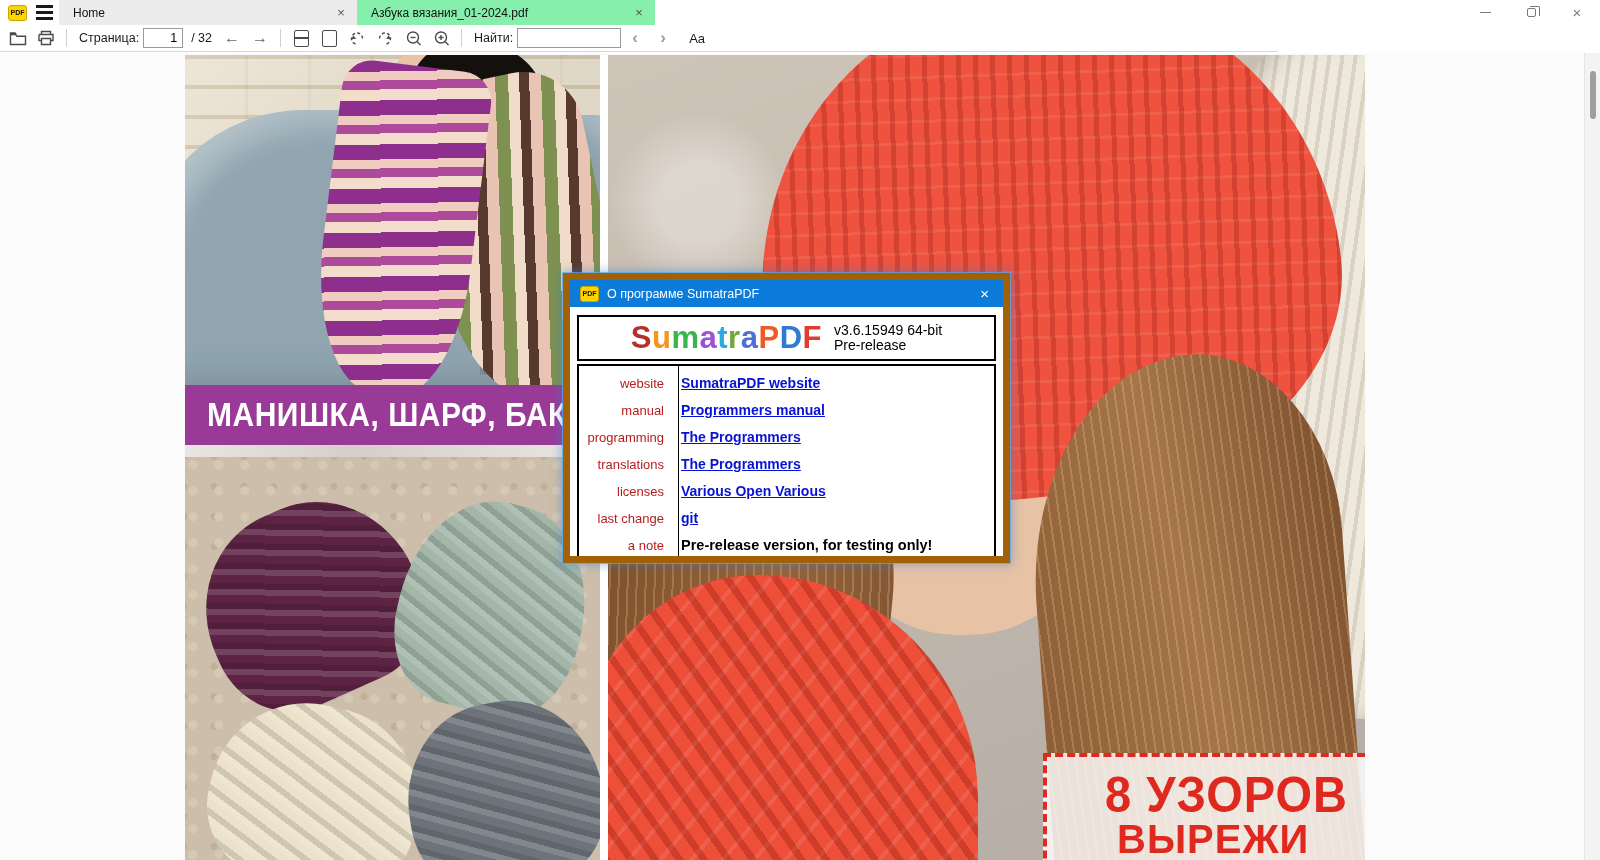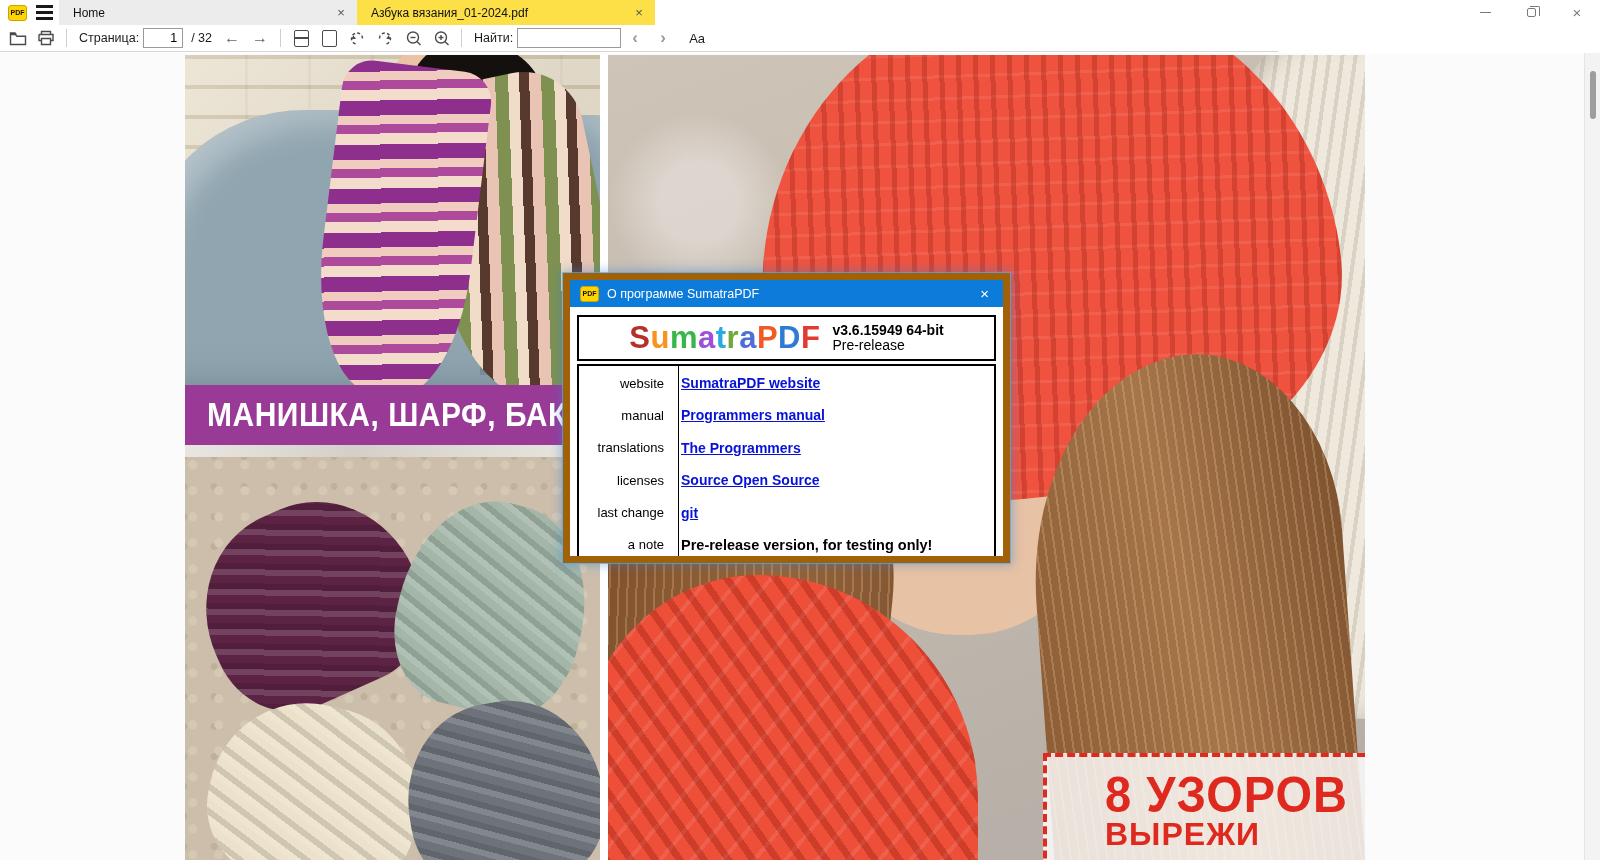--- a/index.html
+++ b/index.html
@@ -12,21 +12,21 @@
             display:flex; align-items:center; }
   .pdf-logo { width:19px; height:16px; margin-left:8px; background:#ffd400; border:1px solid #caa500;
               border-radius:3px; color:#111; font-size:7px; font-weight:bold;
               display:flex; align-items:center; justify-content:center; }
   .menu-btn { width:26px; height:18px; margin-left:6px; display:flex; flex-direction:column;
               justify-content:center; gap:3px; cursor:pointer; }
   .menu-btn span { display:block; height:3px; background:#1a1a1a; width:17px; margin-left:3px; }
   .tab { height:25px; display:flex; align-items:center; width:298px; padding:0 8px 0 14px;
          font-size:12px; color:#111; }
   .tab.inactive { background:#ececec; }
-  .tab.active { background:#fde047; }
+  .tab.active { background:#86efac; }
   .tab .tab-label { flex:1; overflow:hidden; white-space:nowrap; }
   .tab .tab-close { color:#555; font-size:13px; width:16px; text-align:center; cursor:pointer; }
   .win-controls { margin-left:auto; display:flex; height:25px; }
   .win-btn { width:46px; height:25px; display:flex; align-items:center; justify-content:center; }
   .ic-min { width:11px; height:1px; background:#7a7a7a; }
   .ic-max { width:9px; height:9px; border:1px solid #7a7a7a; border-radius:2px; position:relative; }
   .ic-max:before { content:""; position:absolute; left:2px; top:-3px; width:9px; height:9px;
                    border:1px solid #7a7a7a; border-left:none; border-bottom:none; border-radius:0 2px 0 0; }
   .ic-close { color:#7a7a7a; font-size:15px; line-height:1; }
 
@@ -132,48 +132,48 @@
   .red-scarf { position:absolute; left:-30px; top:520px; width:400px; height:320px; background:#ee4f38;
                border-radius:45% 55% 0 0/60% 70% 0 0; }
   .red-scarf i { position:absolute; inset:0; border-radius:inherit;
                  background:repeating-linear-gradient(55deg, rgba(130,20,8,.3) 0 7px, transparent 7px 20px),
                             repeating-linear-gradient(-50deg, rgba(255,255,255,.1) 0 4px, transparent 4px 24px); }
   .promo { position:absolute; left:435px; top:698px; width:322px; height:130px;
            background:rgba(255,255,255,.82); border-top:4px dashed #df2a1f; border-left:4px dashed #df2a1f;
            padding:14px 0 0 58px; }
   .promo-line1 { color:#df281e; font-weight:bold; font-size:47px; letter-spacing:1px; line-height:1.0;
                  transform:scaleY(1.05); white-space:nowrap; }
-  .promo-line2 { color:#df281e; font-weight:bold; font-size:32px; letter-spacing:1px; line-height:1.05;
-                 white-space:nowrap; }
+  .promo-line2 { color:#df281e; font-weight:bold; font-size:40px; letter-spacing:1px; line-height:1.05;
+                 white-space:nowrap;margin-left:12px; }
 
   
   .scrollbar { position:absolute; right:0; top:0; width:16px; height:807px; background:#f3f3f3;
                border-left:1px solid #e4e4e4; }
   .scroll-thumb { position:absolute; left:5px; top:18px; width:6px; height:48px; background:#9e9e9e;
                   border-radius:3px; }
 
   
   .dialog { position:absolute; left:563px; top:220px; width:447px; height:290px; background:#fff;
             border:7px solid #a16207; border-radius:0; overflow:hidden;
             box-shadow:0 0 0 1px rgba(90,167,234,.7), 0 0 10px 2px rgba(50,130,215,.45); }
   .dlg-title { height:27px; background:#0c7bd9; display:flex; align-items:center; padding:0 10px; }
   .dlg-title .pdf-logo { margin:0 8px 0 0; }
   .dlg-title-text { color:#fff; font-size:12.5px; flex:1; }
   .dlg-close { color:#fff; font-size:15px; cursor:pointer; padding:0 4px; }
   .dlg-body { padding:8px 7px 7px 7px; height:263px; display:flex; flex-direction:column; }
   .logo-box { border:2px solid #000; height:46px; display:flex; align-items:center; justify-content:center;
               gap:12px; margin-bottom:3px; }
   .logo-word { font-size:31px; font-weight:bold; letter-spacing:.5px; }
   .ver-block { font-size:14px; color:#000; line-height:1.08; }
-  .ver-line1 { font-weight:bold; }
+  .ver-line1 { font-weight:normal; }
   .links-box { border:2px solid #000; flex:1; position:relative; padding:5px 0 4px 0;
                display:flex; flex-direction:column; justify-content:space-between; }
   .links-box:before { content:""; position:absolute; left:99px; top:0; bottom:0; width:1px; background:#000; }
   .dlg-row { display:flex; align-items:center; height:24px; }
-  .dlg-row-label { width:92px; text-align:right; font-size:13px; color:#000000; padding-right:7px; flex:none; }
+  .dlg-row-label { width:92px; text-align:right; font-size:13px; color:#b91c1c; padding-right:7px; flex:none; }
   .dlg-row-link { margin-left:10px; font-size:14px; font-weight:bold; color:#0712d6;
                   text-decoration:underline; cursor:pointer; }
   .dlg-row-note { margin-left:10px; font-size:14.5px; font-weight:bold; color:#000; }
 </style>
 </head>
 <body>
 
 <div class="app">
 
   <div class="tabbar">
@@ -356,26 +356,30 @@
         <div class="links-box">
           <div class="dlg-row">
             <span class="dlg-row-label">website</span>
             <a class="dlg-row-link">SumatraPDF website</a>
           </div>
           <div class="dlg-row">
             <span class="dlg-row-label">manual</span>
             <a class="dlg-row-link">Programmers manual</a>
           </div>
           <div class="dlg-row">
+            <span class="dlg-row-label">programming</span>
+            <a class="dlg-row-link">The Programmers</a>
+          </div>
+          <div class="dlg-row">
             <span class="dlg-row-label">translations</span>
             <a class="dlg-row-link">The Programmers</a>
           </div>
           <div class="dlg-row">
             <span class="dlg-row-label">licenses</span>
-            <a class="dlg-row-link">Source Open Source</a>
+            <a class="dlg-row-link">Various Open Various</a>
           </div>
           <div class="dlg-row">
             <span class="dlg-row-label">last change</span>
             <a class="dlg-row-link">git</a>
           </div>
           <div class="dlg-row">
             <span class="dlg-row-label">a note</span>
             <span class="dlg-row-note">Pre-release version, for testing only!</span>
           </div>
         </div>

